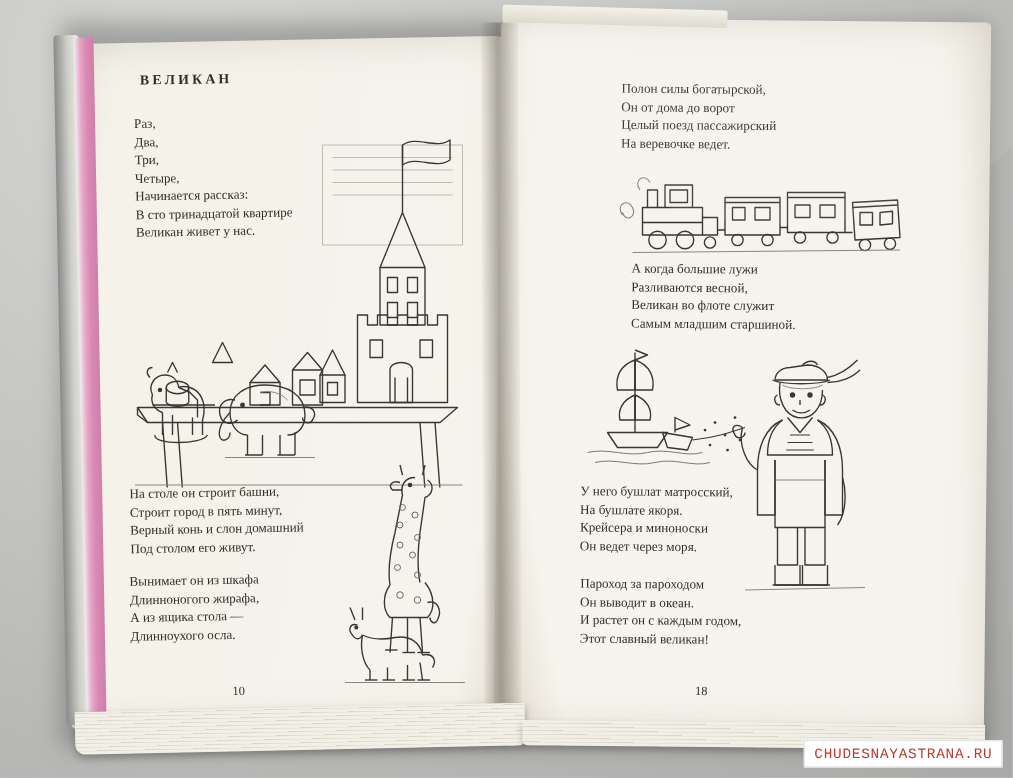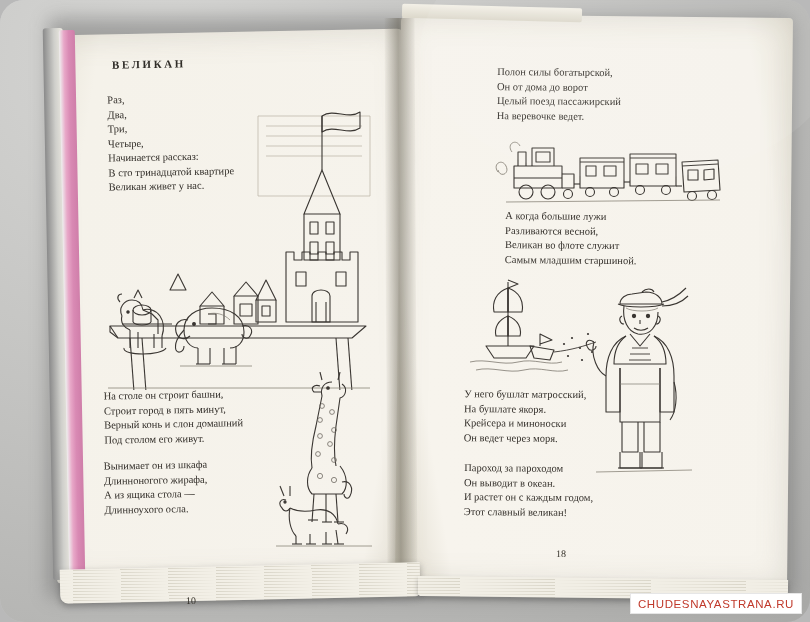--- a/index.html
+++ b/index.html
@@ -12,21 +12,20 @@
     height: 622px;
     overflow: hidden;
     font-family: "Liberation Serif", serif;
   }
   #scene {
     position: relative;
     width: 810px;
     height: 622px;
     background: linear-gradient(135deg, #cfcfcf 0%, #c4c4c4 40%, #b2b2b2 100%);
     overflow: hidden;
-    border-radius: 24px;
   }
   
   .desk {
     position: absolute;
     left: 0; top: 0;
     width: 810px; height: 622px;
     background:
       radial-gradient(ellipse at 20% 10%, #d6d6d4 0%, #c3c3c1 45%, #a9a9a7 100%);
   }
   
@@ -154,40 +153,40 @@
   }
   .folio {
     font-size: 10px;
     color: #353129;
   }
   
   #left-title { left: 112px; top: 58px; transform: rotate(-1deg); }
   #left-stanza-1 { left: 108px; top: 92px; width: 160px; transform: rotate(-1deg); }
   #left-stanza-2 { left: 104px; top: 388px; width: 180px; transform: rotate(-1deg); }
   #left-stanza-3 { left: 104px; top: 458px; width: 180px; transform: rotate(-1deg); }
-  #left-folio { left: 186px; top: 548px; transform: rotate(-1deg); margin-top: 47px; }
+  #left-folio { left: 186px; top: 548px; transform: rotate(-1deg); }
   
   #right-stanza-1 { left: 497px; top: 66px; width: 215px; transform: rotate(0.5deg); }
   #right-stanza-2 { left: 505px; top: 210px; width: 215px; transform: rotate(0.5deg); }
   #right-stanza-3 { left: 464px; top: 388px; width: 200px; transform: rotate(0.5deg); }
   #right-stanza-4 { left: 464px; top: 462px; width: 215px; transform: rotate(0.5deg); }
   #right-folio { left: 556px; top: 548px; transform: rotate(0.5deg); }
 
   
   .illus { position: absolute; }
   .illus svg { display: block; }
 
   
   .watermark {
     position: absolute;
     right: 8px;
     bottom: 8px;
     background: #ffffff;
     color: #c0392b;
-    font-family: Liberation Sans, sans-serif;
+    font-family: Liberation Mono, monospace;
     font-size: 11.5px;
     letter-spacing: 0.6px;
     padding: 4px 7px 3px 7px;
     border: 1px solid #e6e6e6;
   }
   .spot {
     position: absolute;
     border-radius: 50%;
     background: rgba(255,255,255,0.07);
     pointer-events: none;

